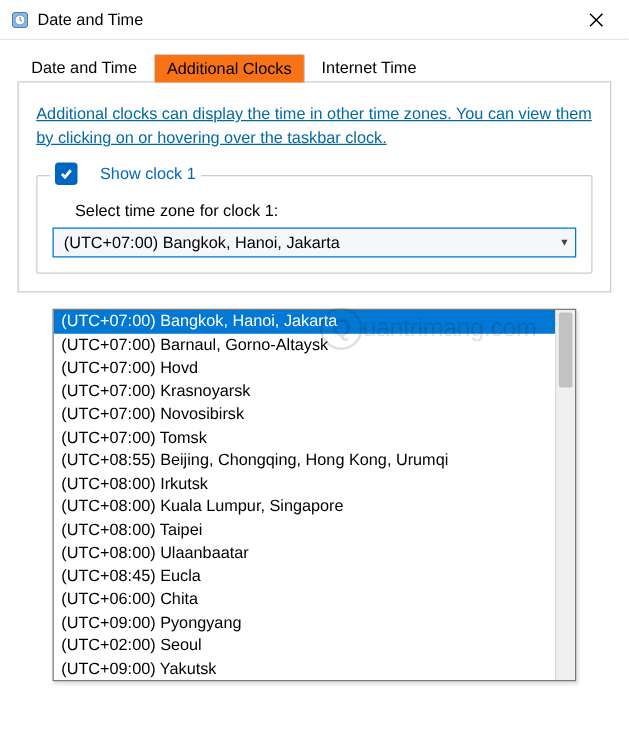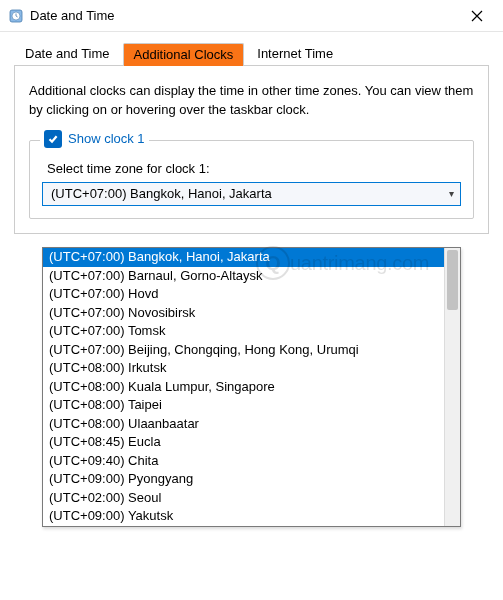--- a/index.html
+++ b/index.html
@@ -62,55 +62,56 @@
   }
   .tab-pane {
     border: 1px solid #ccc;
     border-top: none;
     padding: 16px 14px 14px 14px;
     min-height: 160px;
   }
   .desc-text {
     font-size: 13px;
     line-height: 1.45;
-    color: #000000;
+    color: #0369a1;
     margin-bottom: 20px;
+    text-decoration: underline;
   }
   .groupbox {
     border: 1px solid #ccc;
     border-radius: 2px;
     padding: 14px 12px 12px 12px;
     position: relative;
   }
   .group-legend {
     position: absolute;
     top: -11px;
     left: 10px;
     background: #fff;
     padding: 0 4px;
     display: flex;
     align-items: center;
-    gap: 6px;
+    gap: 18px;
   }
   .checkbox {
     width: 18px; height: 18px;
     border-radius: 3px;
     background: #0067c0;
     display: inline-flex;
     align-items: center; justify-content: center;
     cursor: pointer;
   }
   .checkbox svg { stroke: #fff; stroke-width: 2.2; fill: none; }
   .legend-label {
     color: #0067c0;
     font-size: 13px;
   }
   .field-label {
     display: block;
-    margin: 6px 0 6px 5px;
+    margin: 6px 0 6px 18px;
     font-size: 13px;
   }
   .combobox {
     display: flex; align-items: center; justify-content: space-between;
     width: 100%;
     height: 24px;
     border: 1px solid #0078d4;
     background: #f5f7fb;
     padding: 0 6px 0 8px;
     font-size: 13px;
@@ -229,29 +230,30 @@
       </div>
     </div>
   </div>
 </div>
 
 <div class="dropdown">
   <div class="dropdown-list" id="dropdown-list">
       <div class="dropdown-item selected">(UTC+07:00) Bangkok, Hanoi, Jakarta</div>
       <div class="dropdown-item">(UTC+07:00) Barnaul, Gorno-Altaysk</div>
       <div class="dropdown-item">(UTC+07:00) Hovd</div>
+      <div class="dropdown-item">(UTC+07:00) Krasnoyarsk</div>
       <div class="dropdown-item">(UTC+07:00) Novosibirsk</div>
       <div class="dropdown-item">(UTC+07:00) Tomsk</div>
-      <div class="dropdown-item">(UTC+07:00) Beijing, Chongqing, Hong Kong, Urumqi</div>
+      <div class="dropdown-item">(UTC+08:55) Beijing, Chongqing, Hong Kong, Urumqi</div>
       <div class="dropdown-item">(UTC+08:00) Irkutsk</div>
       <div class="dropdown-item">(UTC+08:00) Kuala Lumpur, Singapore</div>
       <div class="dropdown-item">(UTC+08:00) Taipei</div>
       <div class="dropdown-item">(UTC+08:00) Ulaanbaatar</div>
       <div class="dropdown-item">(UTC+08:45) Eucla</div>
-      <div class="dropdown-item">(UTC+09:40) Chita</div>
+      <div class="dropdown-item">(UTC+06:00) Chita</div>
       <div class="dropdown-item">(UTC+09:00) Pyongyang</div>
       <div class="dropdown-item">(UTC+02:00) Seoul</div>
       <div class="dropdown-item">(UTC+09:00) Yakutsk</div>
     </div>
   <div class="dropdown-scrollbar">
     <div class="scroll-thumb"></div>
   </div>
 </div>
 
 <div class="watermark">

